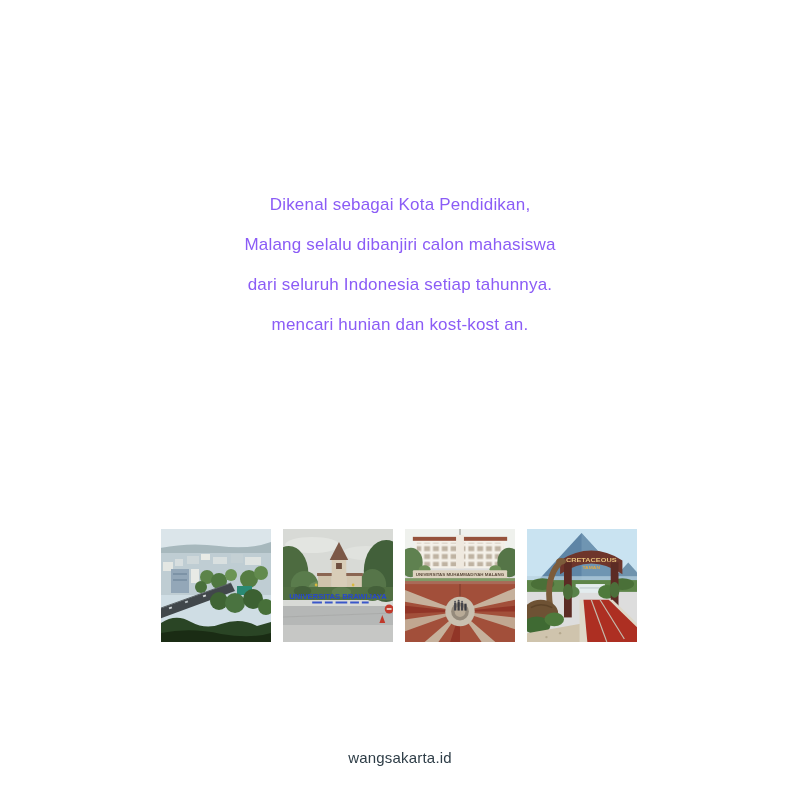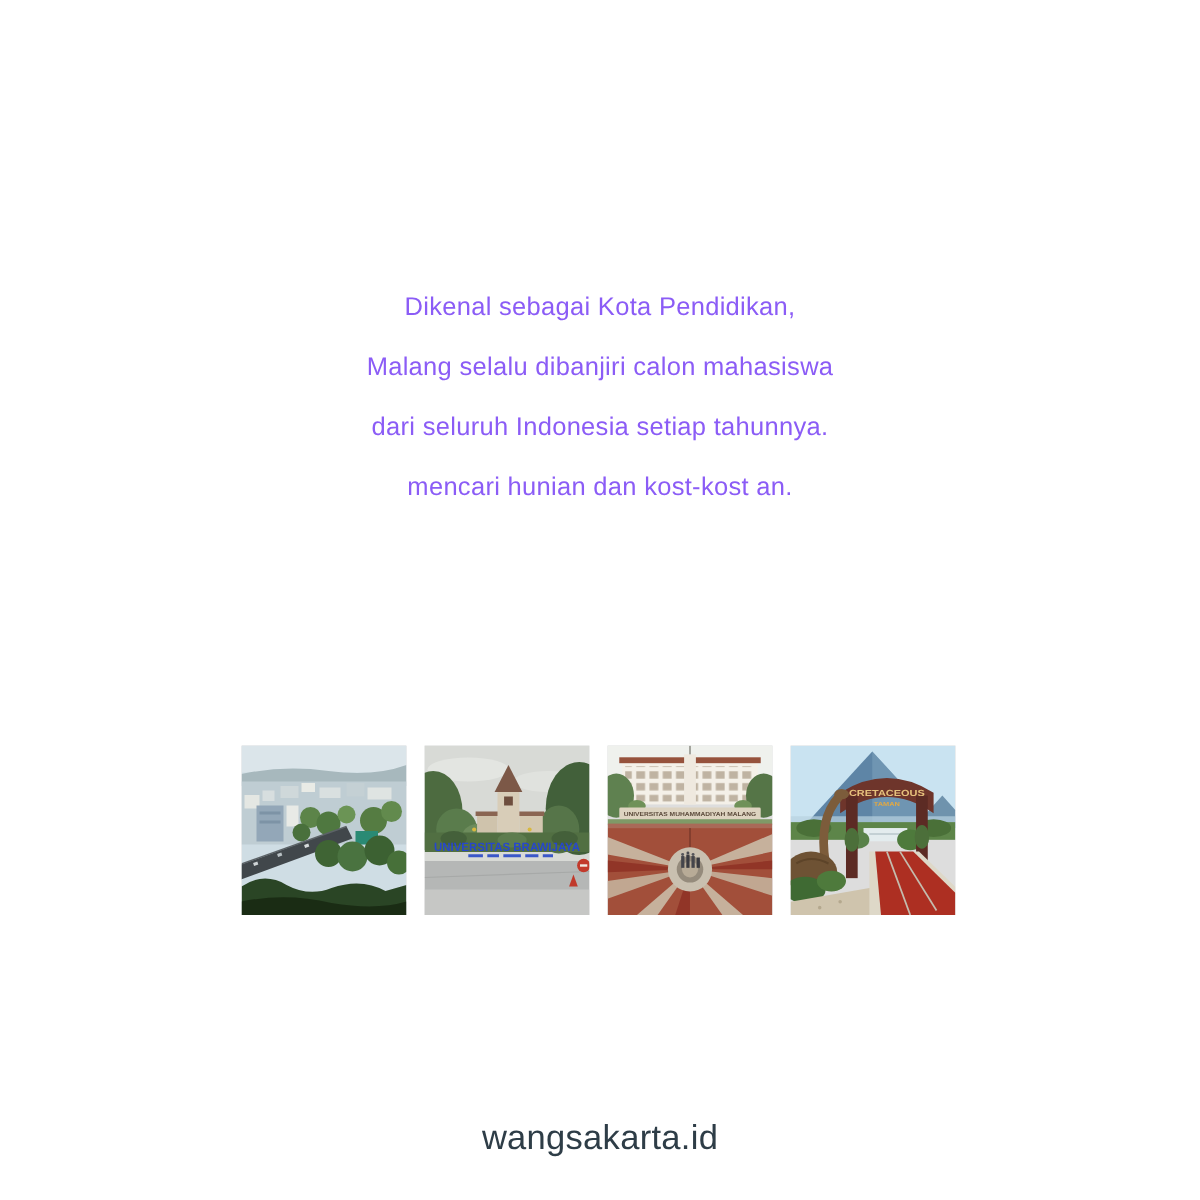--- a/index.html
+++ b/index.html
@@ -35,33 +35,34 @@
     top: 497px;
     left: 161px;
     display: flex;
     gap: 12px;
   }
   .photo {
     width: 110px;
     height: 113px;
     overflow: hidden;
     background: #dddddd;
+    margin-top: 32px;
   }
   .photo svg {
     display: block;
     width: 100%;
     height: 100%;
   }
   .site-footer {
     position: absolute;
     top: 744px;
     left: 0;
     width: 800px;
     text-align: center;
-    font-size: 23px;
+    font-size: 15px;
     color: #2e3d47;
     line-height: 28px;
     letter-spacing: 0.2px;
   }
 </style>
 </head>
 <body>
 
 <div class="intro">
   <span class="line">Dikenal sebagai Kota Pendidikan,</span>

